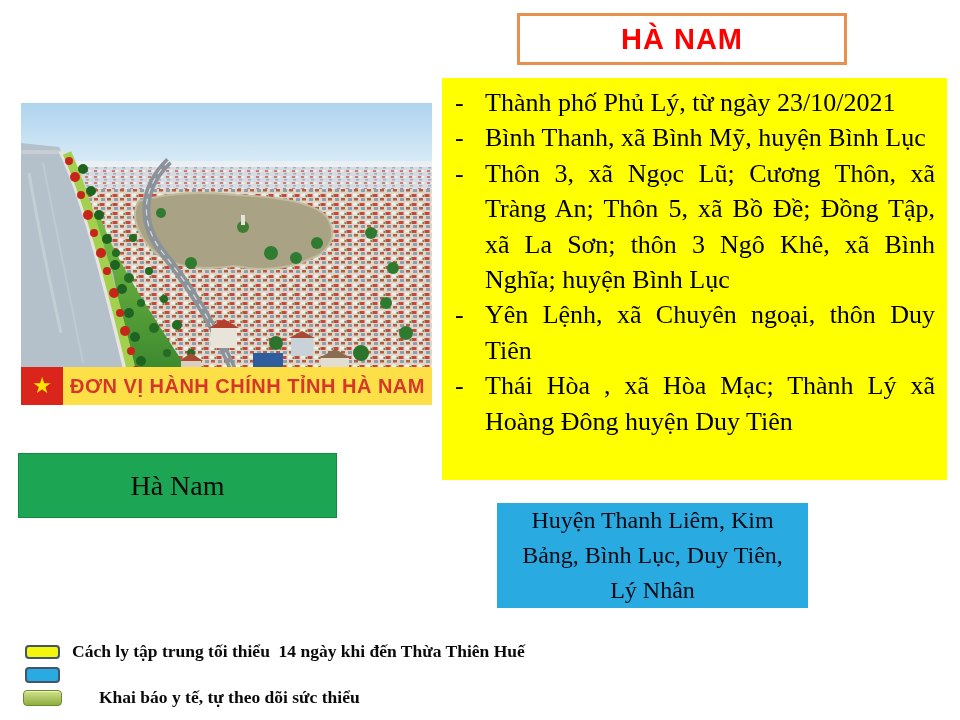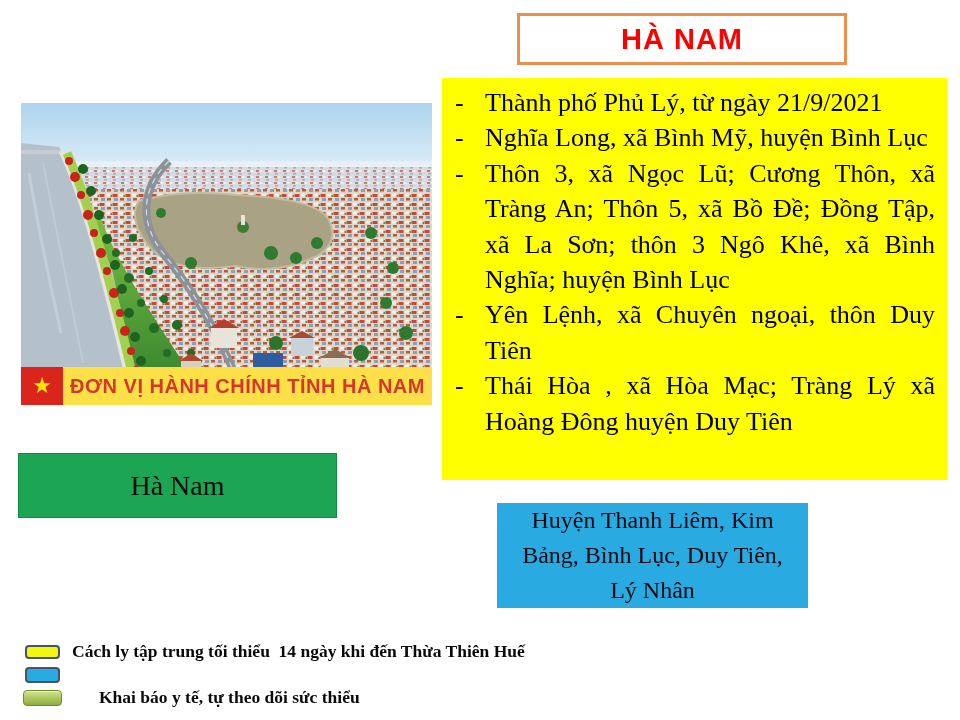--- a/index.html
+++ b/index.html
@@ -188,37 +188,37 @@
     </div>
   </div>
 
   <div class="province-box">
     <span>Hà Nam</span>
   </div>
 
   <div class="quarantine-box">
     <div class="q-item">
       <span class="q-bullet">-</span>
-      <span class="q-text">Thành phố Phủ Lý, từ ngày  21/9/2021</span>
-    </div>
-    <div class="q-item">
-      <span class="q-bullet">-</span>
-      <span class="q-text">Nghĩa Long, xã Bình Mỹ, huyện Bình Lục</span>
+      <span class="q-text">Thành phố Phủ Lý, từ ngày  23/10/2021</span>
+    </div>
+    <div class="q-item">
+      <span class="q-bullet">-</span>
+      <span class="q-text">Bình Thanh, xã Bình Mỹ, huyện Bình Lục</span>
     </div>
     <div class="q-item">
       <span class="q-bullet">-</span>
       <span class="q-text">Thôn 3, xã Ngọc Lũ; Cương Thôn, xã Tràng An; Thôn 5, xã Bồ Đề; Đồng Tập, xã  La Sơn; thôn 3 Ngô Khê, xã Bình Nghĩa; huyện Bình Lục</span>
     </div>
     <div class="q-item">
       <span class="q-bullet">-</span>
       <span class="q-text">Yên Lệnh, xã Chuyên ngoại, thôn Duy Tiên</span>
     </div>
     <div class="q-item">
       <span class="q-bullet">-</span>
-      <span class="q-text">Thái Hòa , xã Hòa Mạc; Tràng Lý xã Hoàng Đông huyện Duy Tiên</span>
+      <span class="q-text">Thái Hòa , xã Hòa Mạc; Thành Lý xã Hoàng Đông huyện Duy Tiên</span>
     </div>
   </div>
 
   <div class="district-box">
     <span>Huyện Thanh Liêm,  Kim
 Bảng, Bình Lục, Duy Tiên,
 Lý Nhân</span>
   </div>
 
   <div class="legend">

